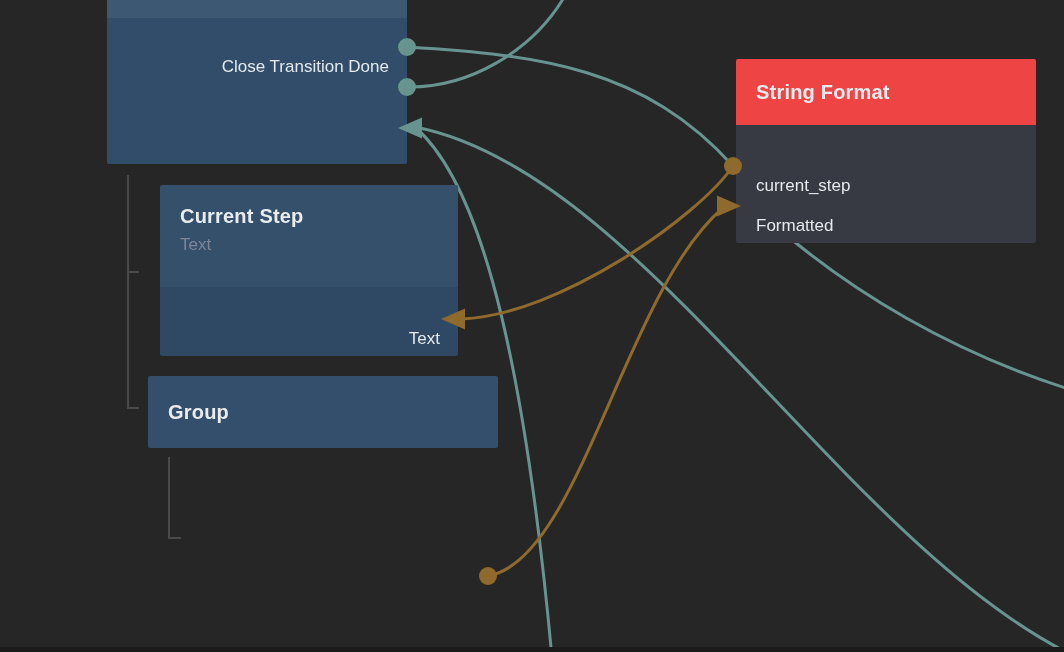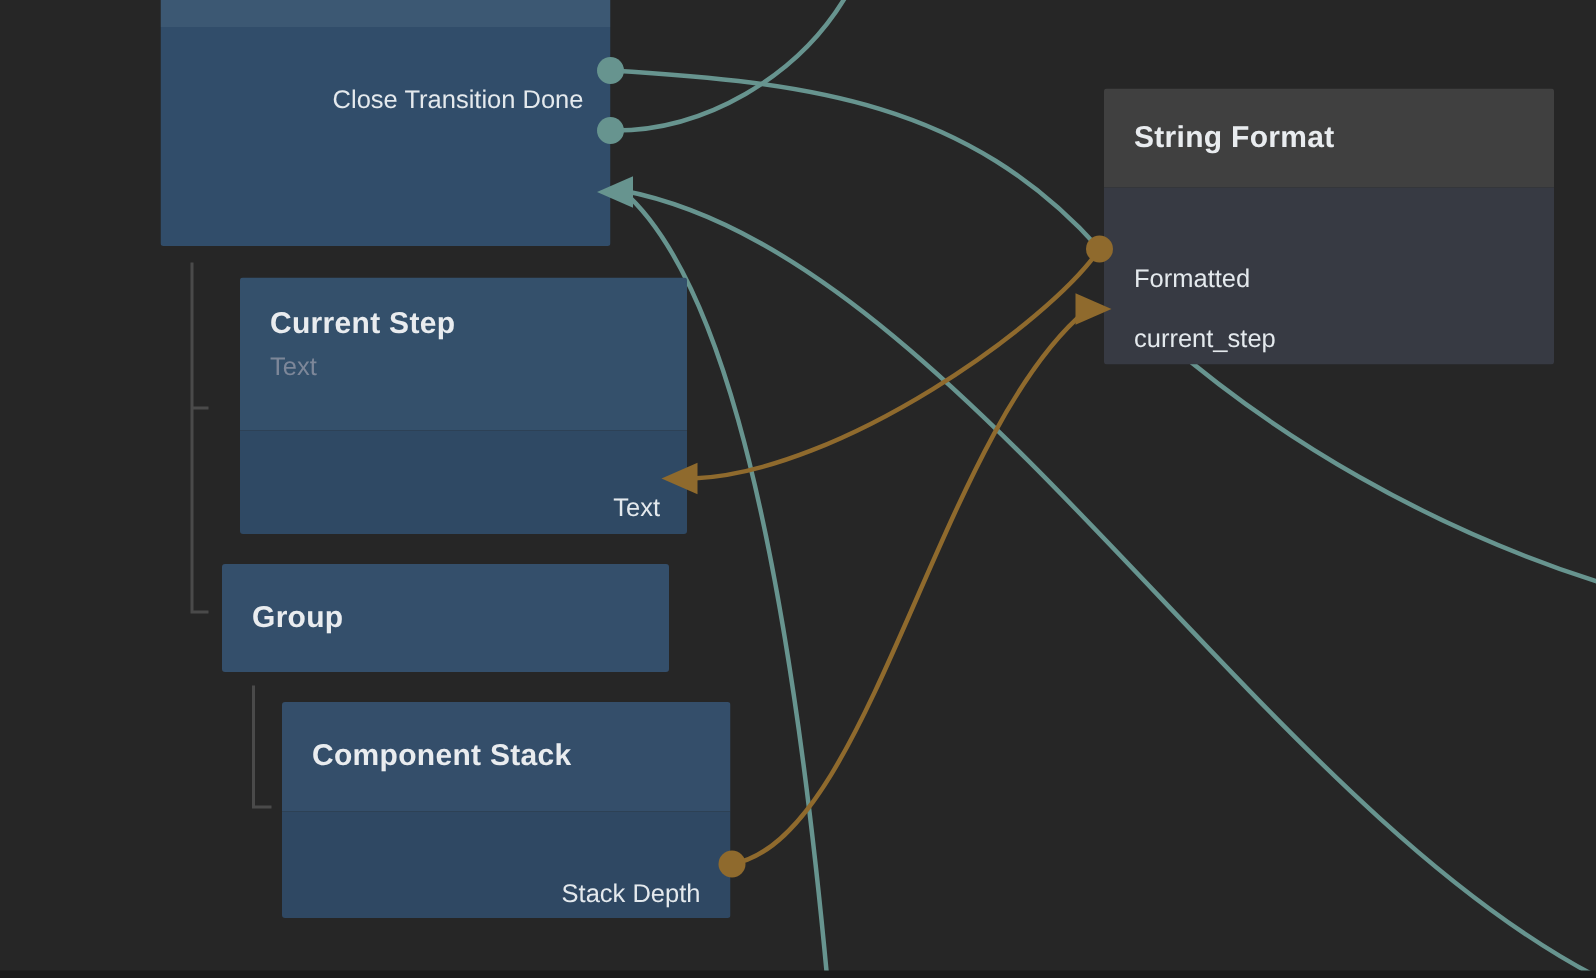--- a/index.html
+++ b/index.html
@@ -22,30 +22,30 @@
   .port-row.left{justify-content:flex-start;padding-left:20px;}
   .port-label{color:#E4E9ED;font-size:17px;margin-top:40px;}
 
   
   #node-visual-states{left:107px;top:-46px;width:300px;height:210px;}
   #node-visual-states .hdr{height:64px;background:#3C5873;}
   #node-visual-states .body{height:146px;background:#314D6A;padding-top:9px;box-sizing:border-box;}
 
   
   #node-string-format{left:736px;top:59px;width:300px;height:184px;}
-  #node-string-format .hdr{height:66px;background:#404040;display:flex;align-items:center;padding-left:20px;}
+  #node-string-format .hdr{height:66px;background:#ef4444;display:flex;align-items:center;padding-left:20px;}
   #node-string-format .body{height:118px;background:#373A43;padding-top:21px;box-sizing:border-box;}
 
   
   #node-current-step{left:160px;top:185px;width:298px;height:171px;}
   #node-current-step .hdr{height:102px;background:#34506B;padding:20px 20px 0 20px;}
   #node-current-step .body{height:69px;background:#2F4964;padding-top:12px;box-sizing:border-box;}
 
   
-  #node-group{left:148px;top:376px;width:298px;height:72px;background:#344F6B;display:flex;align-items:center;padding-left:20px;box-sizing:border-box;}
+  #node-group{left:148px;top:376px;width:350px;height:72px;background:#344F6B;display:flex;align-items:center;padding-left:20px;box-sizing:border-box;}
 
   
   #node-component-stack{left:188px;top:468px;width:299px;height:144px;}
   #node-component-stack .hdr{height:73px;background:#344E6A;display:flex;align-items:center;padding-left:20px;}
   #node-component-stack .body{height:71px;background:#2F4863;padding-top:15px;box-sizing:border-box;}
   #node-component-stack .port-row{padding-right:20px;}
 
   .bottom-bar{position:absolute;left:0;bottom:0;width:100%;height:5px;background:#1B1B1B;z-index:4;}
 </style>
 </head>
@@ -77,54 +77,44 @@
       </div>
     </div>
   </div>
 
   <div class="node" id="node-string-format">
     <div class="hdr">
       <span class="title">String Format</span>
     </div>
     <div class="body">
       <div class="port-row left">
-        <span class="port-label">Formatted</span>
+        <span class="port-label">current_step</span>
       </div>
       <div class="port-row left">
-        <span class="port-label">current_step</span>
+        <span class="port-label">Formatted</span>
       </div>
     </div>
   </div>
 
   <div class="node" id="node-current-step">
     <div class="hdr">
       <div class="title">Current Step</div>
       <div class="subtitle">Text</div>
     </div>
     <div class="body">
       <div class="port-row right">
         <span class="port-label">Text</span>
       </div>
     </div>
   </div>
 
   <div class="node" id="node-group">
     <span class="title">Group</span>
   </div>
 
-  <div class="node" id="node-component-stack">
-    <div class="hdr">
-      <span class="title">Component Stack</span>
-    </div>
-    <div class="body">
-      <div class="port-row right">
-        <span class="port-label">Stack Depth</span>
-      </div>
-    </div>
-  </div>
 
   <svg id="markers-layer" class="layer" width="1064" height="652" viewBox="0 0 1064 652">
     <circle cx="407" cy="47" r="9" fill="#67948F"></circle>
     <circle cx="407" cy="87" r="9" fill="#67948F"></circle>
     <polygon points="398,128 422,117.5 422,138.5" fill="#67948F"></polygon>
     <circle cx="733" cy="166" r="9" fill="#8F6A2D"></circle>
     <polygon points="741,206 717,195.5 717,216.5" fill="#8F6A2D"></polygon>
     <polygon points="441,319 465,308.5 465,329.5" fill="#8F6A2D"></polygon>
     <circle cx="488" cy="576" r="9" fill="#8F6A2D"></circle>
   </svg>

